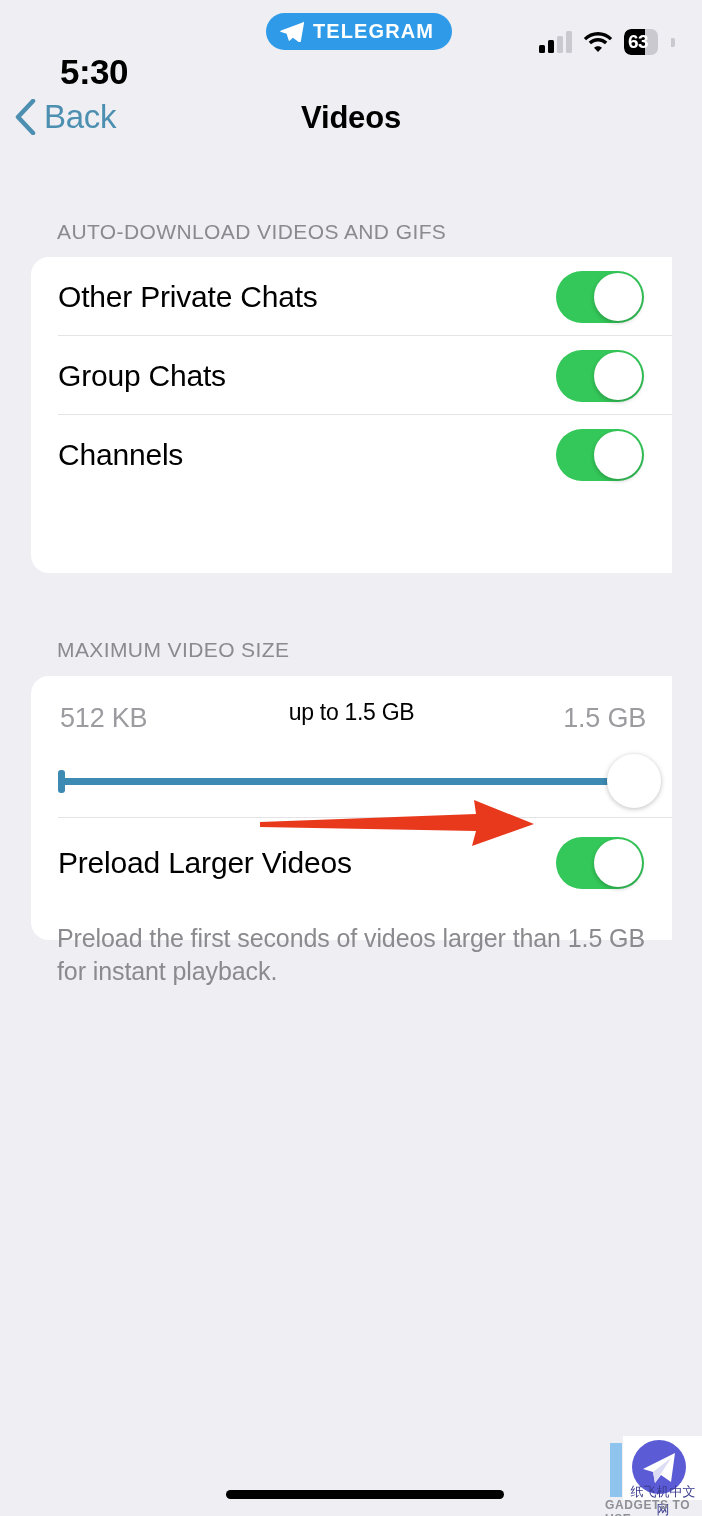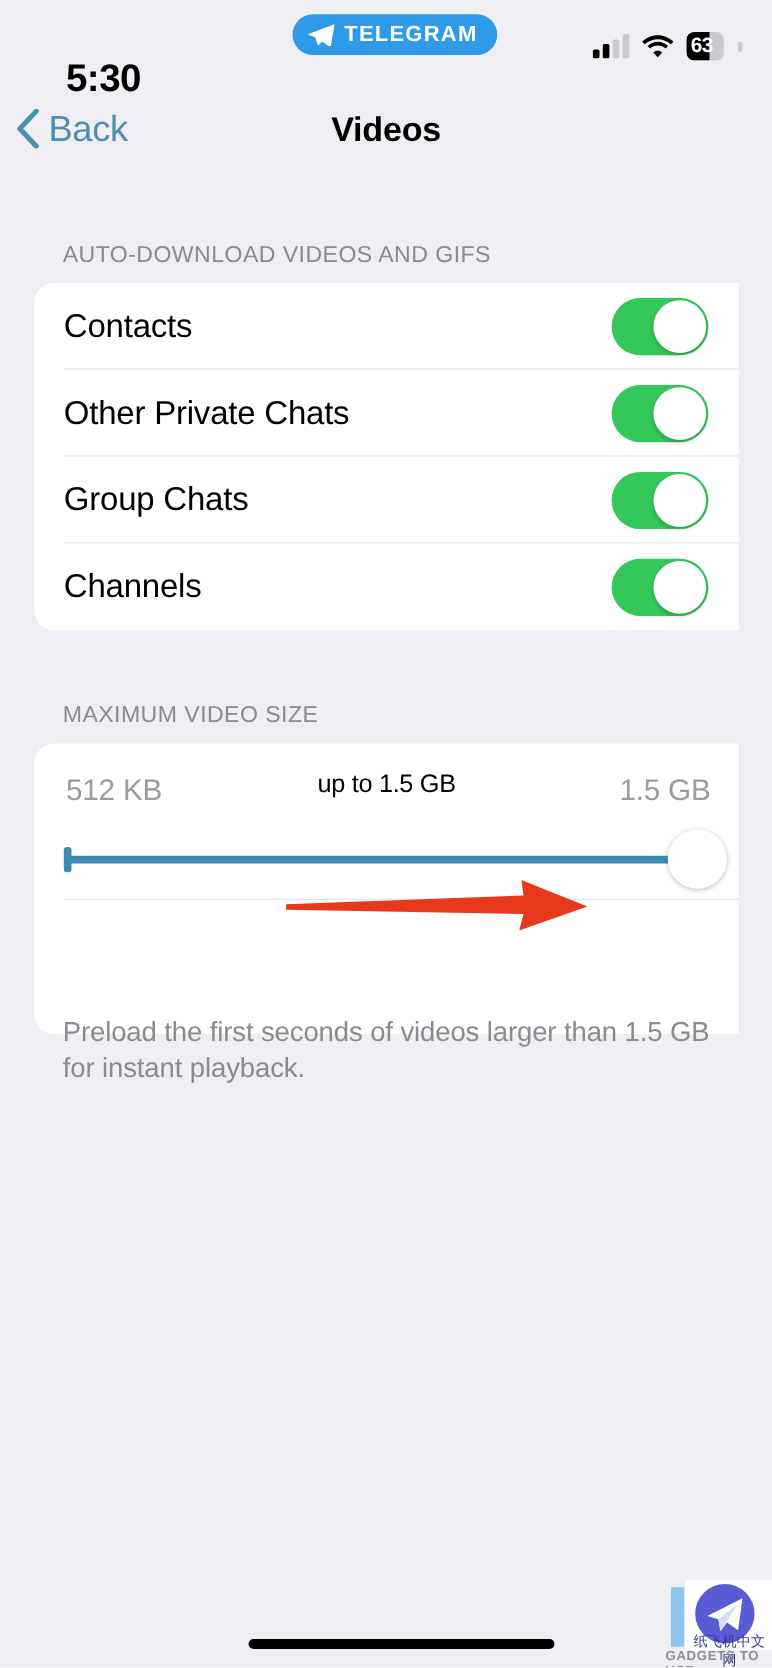--- a/index.html
+++ b/index.html
@@ -367,27 +367,20 @@
       </svg>
       <span class="blabel">Back</span>
     </div>
     <div id="nav-title">Videos</div>
   </div>
 
   <div class="section-header" style="top:220px">AUTO-DOWNLOAD VIDEOS AND GIFS</div>
 
   <div class="card" style="top:257px; height:316px">
 
-    <div class="row">
-      <span class="rlabel">Contacts</span>
-      <span class="toggle">
-          <span class="knob"></span>
-        </span>
-      <span class="divider" style="bottom:0"></span>
-    </div>
 
     <div class="row">
       <span class="rlabel">Other Private Chats</span>
       <span class="toggle">
           <span class="knob"></span>
         </span>
       <span class="divider" style="bottom:0"></span>
     </div>
 
     <div class="row">
@@ -413,20 +406,26 @@
     <div id="slider-row">
       <span id="slider-min">512 KB</span>
       <span id="slider-value">up to 1.5 GB</span>
       <span id="slider-max">1.5 GB</span>
       <span id="slider-cap"></span>
       <span id="slider-track"></span>
       <span id="slider-thumb"></span>
       <span class="divider" style="bottom:0"></span>
     </div>
 
+    <div class="row" style="height:90px">
+      <span class="rlabel">Preload Larger Videos</span>
+      <span class="toggle">
+          <span class="knob"></span>
+        </span>
+    </div>
   </div>
 
   <div id="footer-note">Preload the first seconds of videos larger than 1.5 GB for instant playback.</div>
 
   <svg id="red-arrow" viewBox="0 0 278 48">
     <path d="M2 22 L218 14 L216 0 L276 24 L214 46 L218 31 L2 27 Z" fill="#e8391c"></path>
   </svg>
 
   <div id="home-indicator"></div>
 

